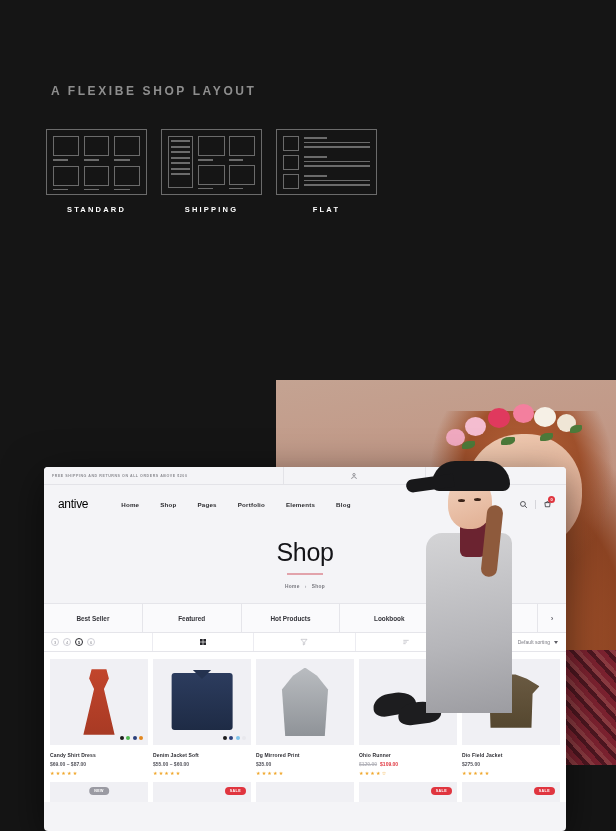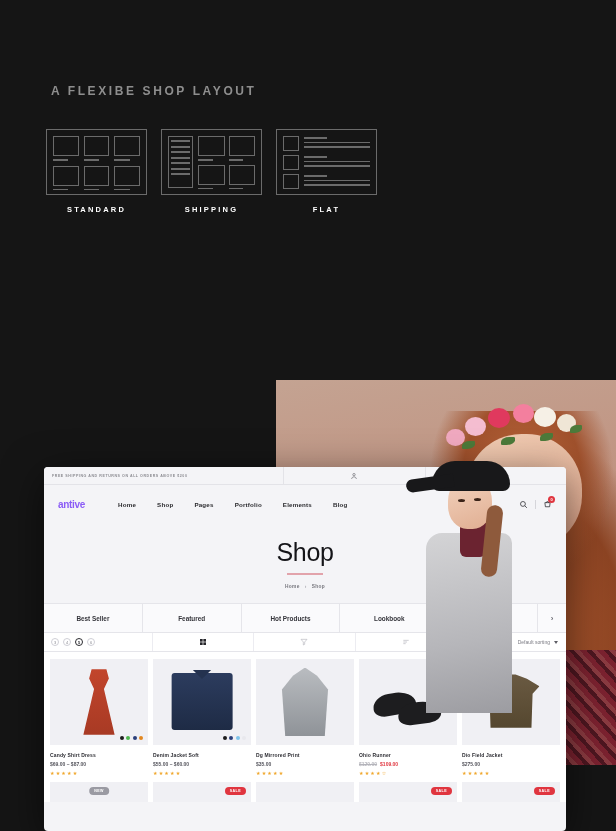--- a/index.html
+++ b/index.html
@@ -133,21 +133,21 @@
 
   .topbar { height:18px; display:flex; border-bottom:1px solid #e3e3e8; background:#f4f4f7; }
   .topbar .seg { border-right:1px solid #e3e3e8; display:flex; align-items:center; justify-content:center; }
   .topbar .seg:last-child { border-right:none; }
   .seg-note { flex:0 0 46%; justify-content:flex-start !important; padding-left:8px; }
   .seg-note span { font-size:3.6px; color:#8c8c92; letter-spacing:.55px; font-weight:700; white-space:nowrap; }
   .seg-ico { flex:1; }
   .seg-ico svg { width:8px; height:8px; }
 
   .navbar { height:38px; display:flex; align-items:center; padding:0 14px; background:#f4f4f7; }
-  .logo { font-size:10px; letter-spacing:-0.3px; color:#8b5cf6; font-weight:700; }
+  .logo { font-size:12px; letter-spacing:-0.3px; color:#000000; font-weight:400; }
   .nav-links { display:flex; gap:21px; margin-left:33px; }
   .nav-links span { font-size:6.2px; color:#2a2a2e; font-weight:600; letter-spacing:.2px; }
   .nav-right { margin-left:auto; display:flex; align-items:center; gap:7px; position:relative; }
   .nav-right svg { width:9px; height:9px; }
   .divider-v { width:1px; height:9px; background:#d5d5da; }
   .cart-badge {
     position:absolute; right:-3px; top:-4px;
     width:7px; height:7px; border-radius:50%;
     background:#e0353f; color:#fff; font-size:4px;
     display:flex; align-items:center; justify-content:center; font-weight:700;

